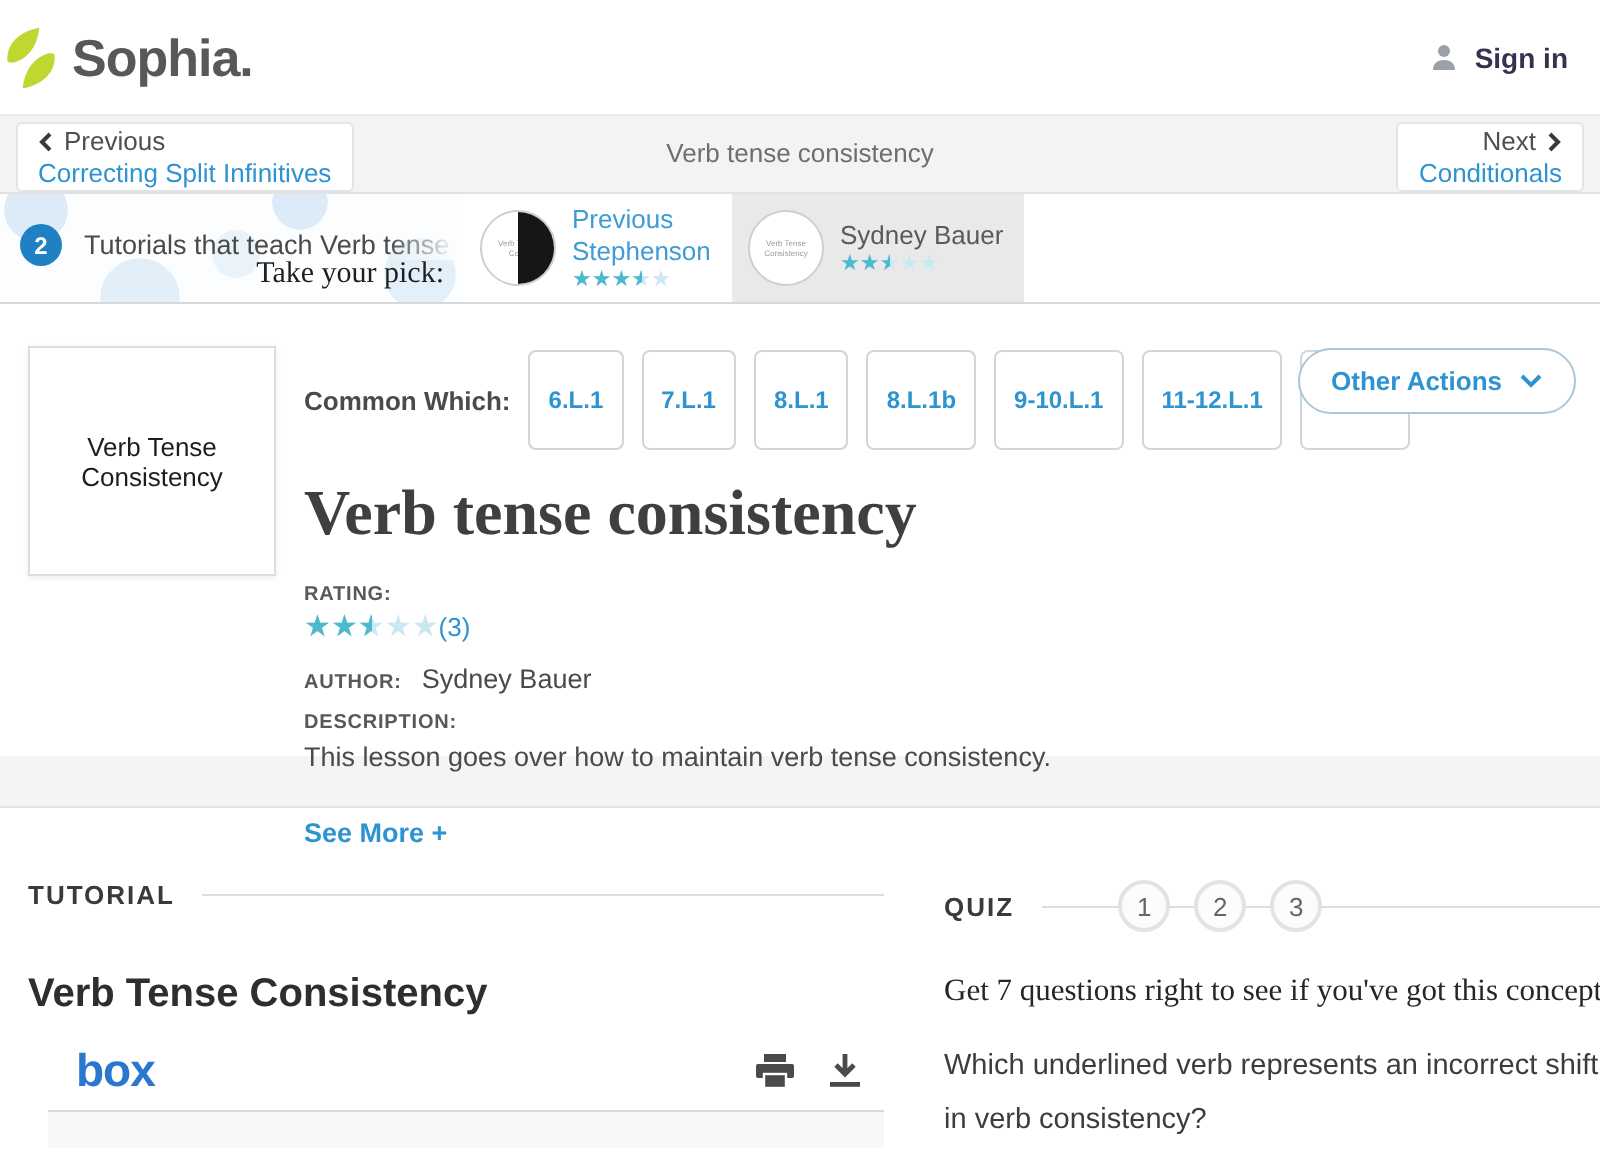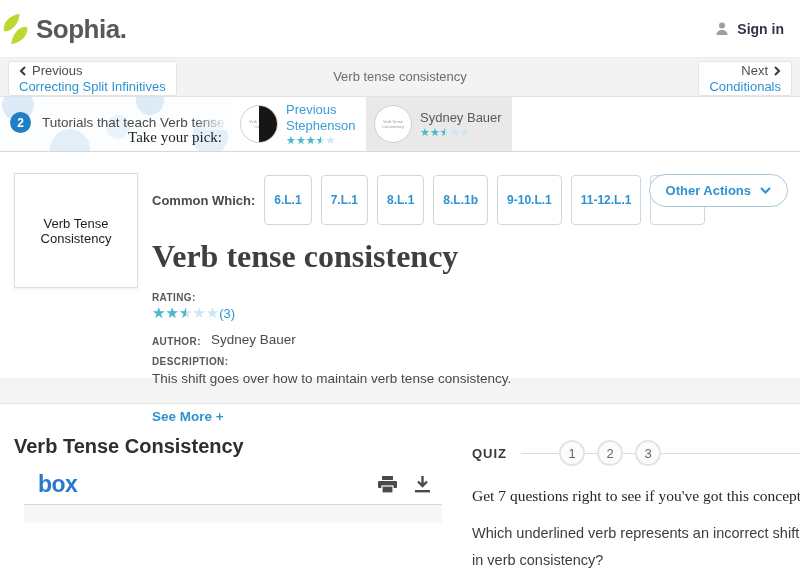--- a/index.html
+++ b/index.html
@@ -222,32 +222,36 @@
         </div>
       </div>
 
       <div class="author-row">
         <span class="meta-label">AUTHOR:</span>
         <span class="author-name">Sydney Bauer</span>
       </div>
 
       <div class="desc-block">
         <div class="meta-label">DESCRIPTION:</div>
-        <div class="desc-text">This shift goes over how to maintain verb tense consistency.</div>
+        <div class="desc-text">This lesson goes over how to maintain verb tense consistency.</div>
       </div>
 
       <span class="see-more">See More +</span>
     </div>
   </div>
 
   <div class="band"></div>
 
   <div class="bottom">
 
     <div class="col-left">
+      <div class="sec-head">
+        <span class="sec-title">TUTORIAL</span>
+        <span class="sec-line"></span>
+      </div>
       <h2 class="tutorial-h2">Verb Tense Consistency</h2>
       <div class="box-bar">
         <span class="box-logo">box</span>
         <span class="box-tools">
           <span>
             <svg width="19" height="17" viewBox="0 0 19 17">
               <rect x="4" y="0" width="11" height="4" fill="#4a4a4a"></rect>
               <rect x="0" y="5" width="19" height="7" rx="1" fill="#4a4a4a"></rect>
               <rect x="4" y="10" width="11" height="7" fill="#4a4a4a" stroke="#fff" stroke-width="1.2"></rect>
             </svg>

